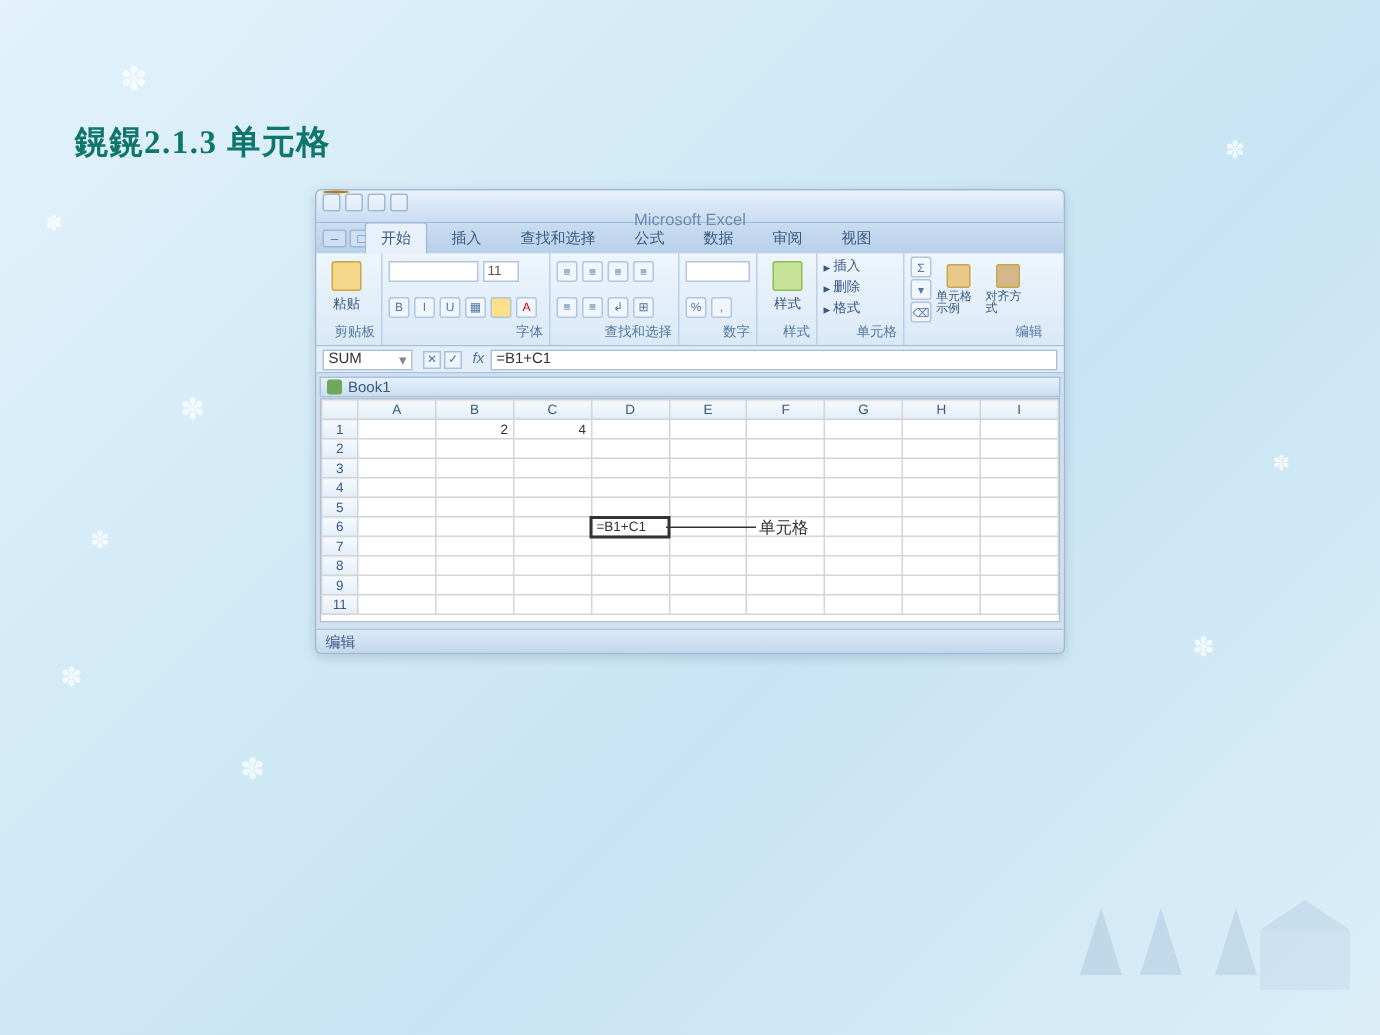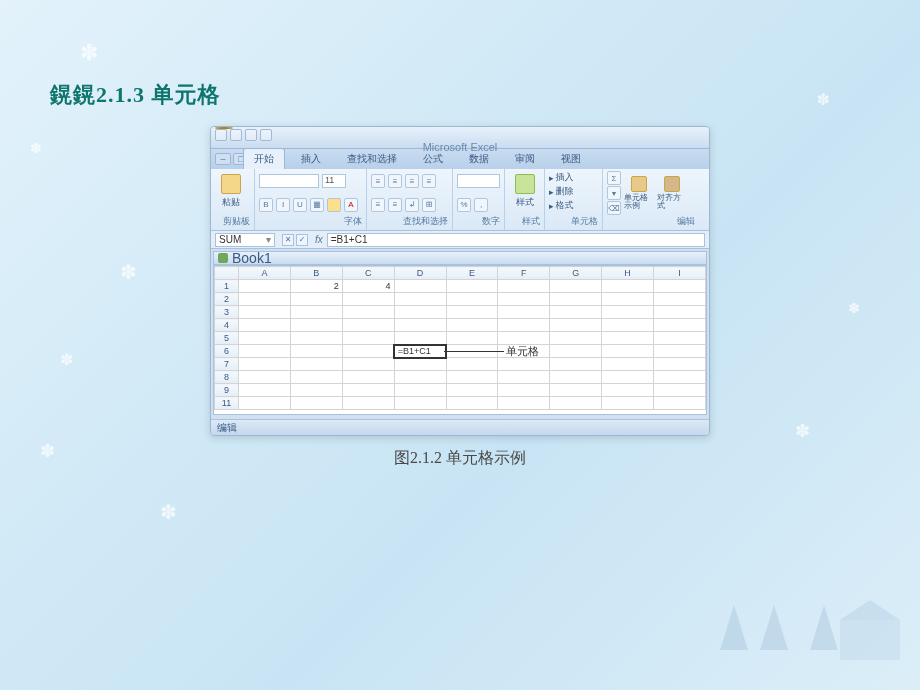--- a/index.html
+++ b/index.html
@@ -119,21 +119,21 @@
       padding: 2px;
       height: 170px;
     }
     .book-titlebar {
       height: 14px;
       background: linear-gradient(#e8f1fb, #c9dcf0);
       border: 1px solid #a8c2de;
       display:flex;
       align-items:center;
       padding: 0 4px;
-      font-size:14px;
+      font-size:10px;
       color:#3a5a82;
     }
     .book-icon { width:10px; height:10px; background:#6fa85a; border-radius:2px; margin-right:4px;}
     .grid-wrapper {
       background: #fff;
       border: 1px solid #a8c2de;
       height: 150px;
       overflow: hidden;
       position:relative;
     }
@@ -495,14 +495,13 @@
         <div class="annotation-line" style="top:85px;left:230px;width:60px"></div>
         <div class="annotation-label" style="top:78px;left:292px">单元格</div>
       </div>
     </div>
 
     <div class="statusbar">
       <span>编辑</span>
     </div>
   </div>
 
-  <div class="caption">图2.1.2  单元格示例</div>
 </div>
 
 </body></html>

